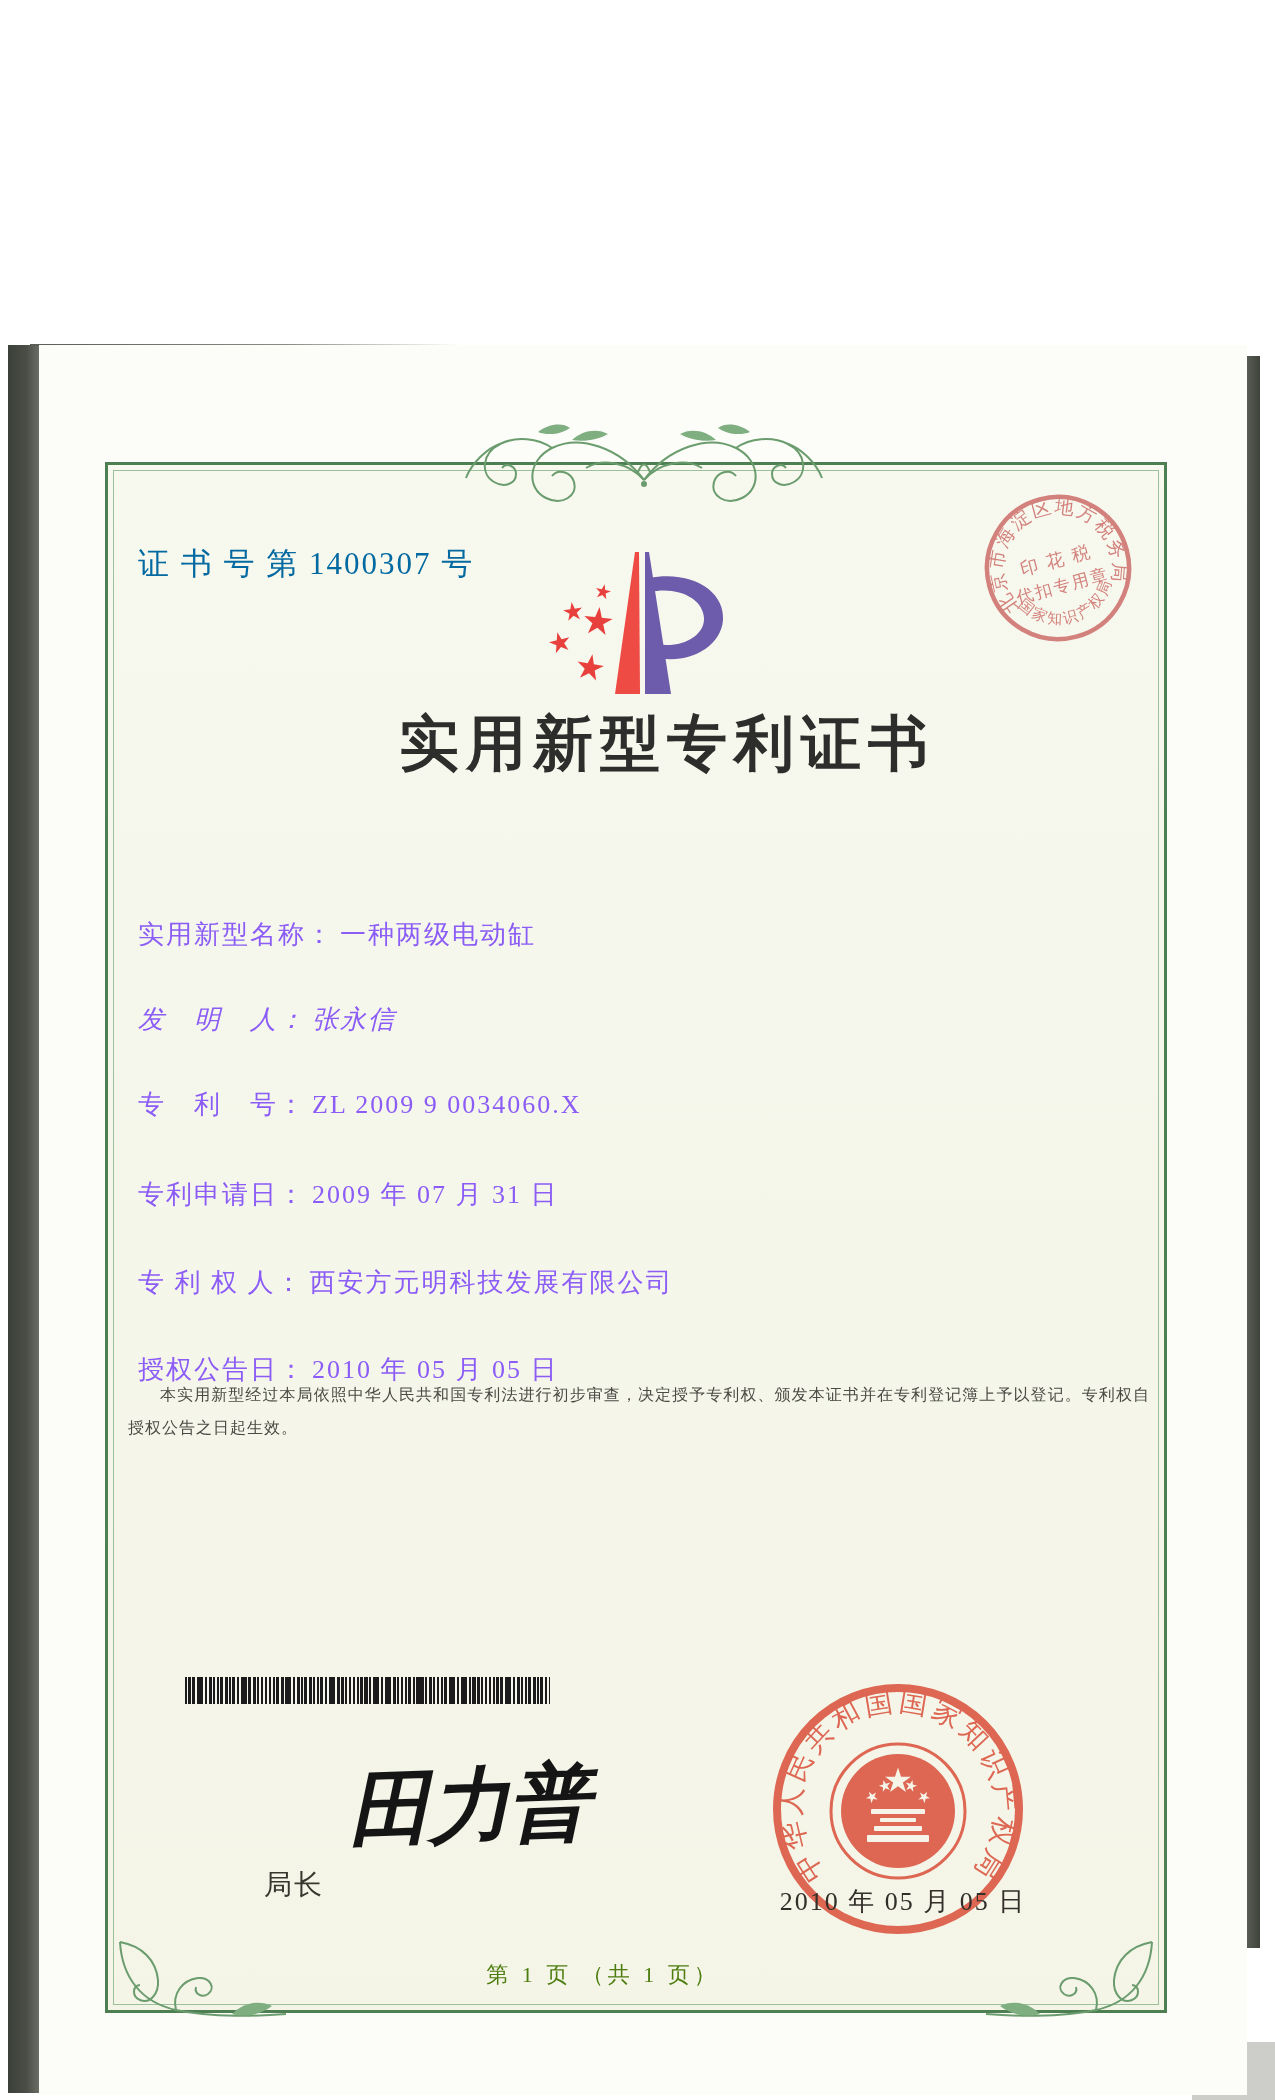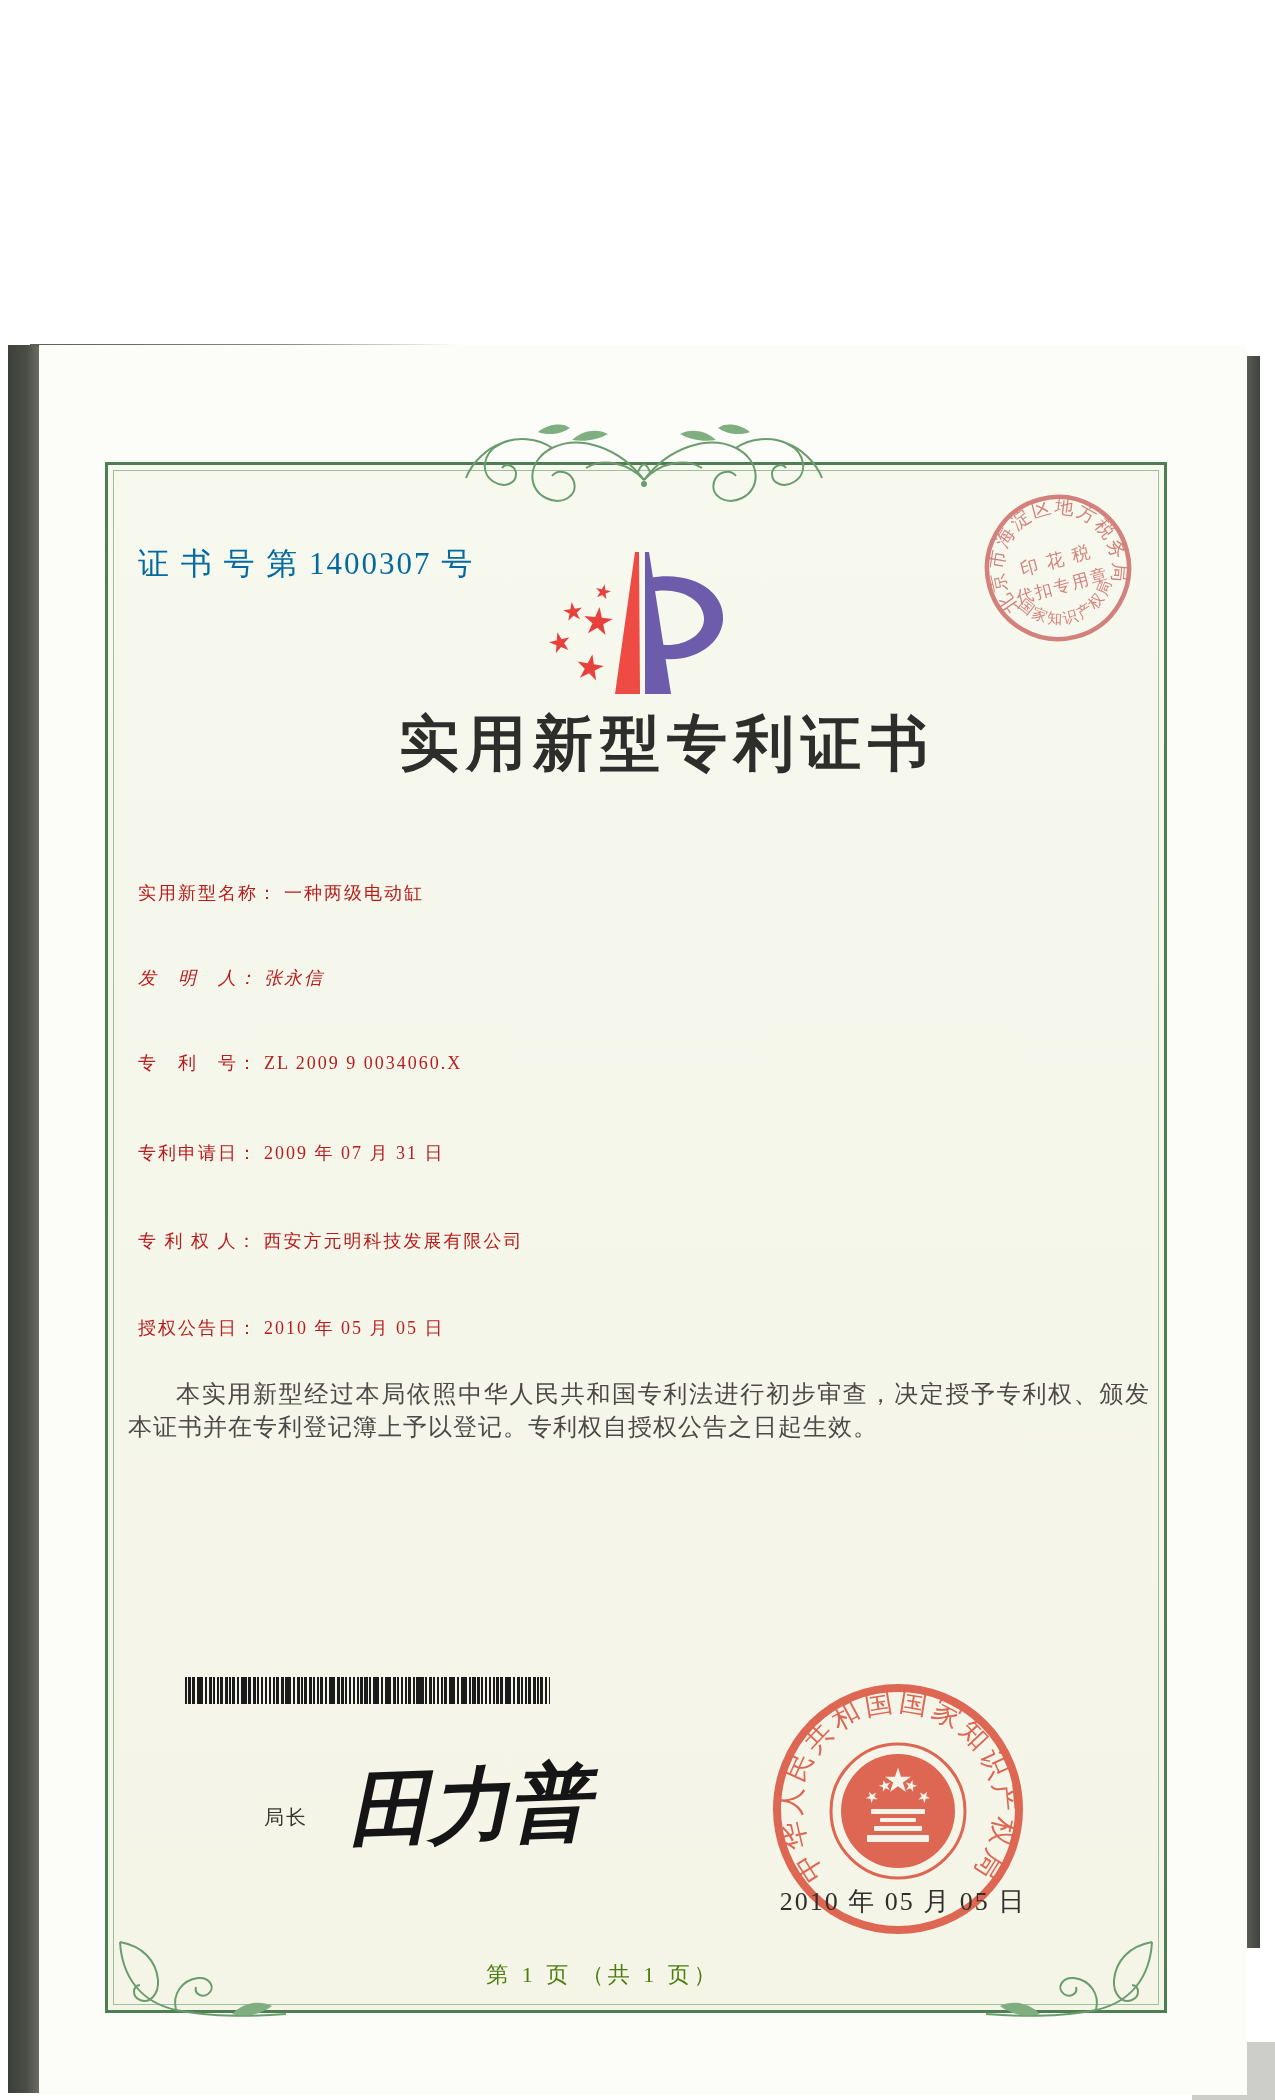--- a/index.html
+++ b/index.html
@@ -29,38 +29,38 @@
   .flourish{width:180px;height:92px;z-index:3;}
   .flourish.left{left:112px;top:1936px;}
   .flourish.right{left:980px;top:1936px;transform:scaleX(-1);}
   
   .cert-no{left:138px;top:543px;font-size:31px;letter-spacing:2px;color:#0369a1;z-index:4;}
   .logo{left:545px;top:548px;width:190px;height:162px;z-index:4;}
   .title{
     left:105px;top:704px;width:1030px;text-align:center;
     font-size:60px;letter-spacing:7px;color:#2d2d2b;font-weight:600;z-index:4;padding-left:47px;
   }
-  .row{left:138px;font-size:18px;letter-spacing:2px;color:#b91c1c;z-index:4;white-space:nowrap;}
+  .row{left:138px;font-size:26px;letter-spacing:2px;color:#8b5cf6;z-index:4;white-space:nowrap;margin-top:36px;}
   .row .val{margin-left:6px;}
   .row1{top:881px;} .row2{top:966px;font-style:italic;} .row3{top:1051px;}
   .row4{top:1141px;text-align:center;} .row5{top:1229px;} .row6{top:1316px;}
   .bodytext{
     left:128px;top:1378px;width:1022px;z-index:4;
-    font-size:24px;line-height:33px;letter-spacing:1px;color:#4b4a44;text-align:justify;
+    font-size:16px;line-height:33px;letter-spacing:1px;color:#4b4a44;text-align:justify;
   }
   .bodytext p{margin:0;text-indent:2em;}
   .barcode{
     left:185px;top:1677px;width:365px;height:27px;z-index:4;
     background:
       repeating-linear-gradient(90deg,#1b1b1b 0 2px,rgba(0,0,0,0) 2px 4px),
       repeating-linear-gradient(90deg,#1b1b1b 0 1px,rgba(0,0,0,0) 1px 7px),
       repeating-linear-gradient(90deg,rgba(0,0,0,0) 0 3px,#1b1b1b 3px 5px,rgba(0,0,0,0) 5px 11px);
     background-color:#f6f6ec;
   }
-  .director-label{left:264px;top:1804px;font-size:20px;letter-spacing:2px;color:#38372f;z-index:4;}
+  .director-label{left:264px;top:1866px;font-size:28px;letter-spacing:2px;color:#38372f;z-index:4;}
   .signature{
     left:348px;top:1752px;font-size:82px;font-weight:bold;letter-spacing:-2px;
     color:#151515;transform:rotate(-2deg);z-index:4;font-style:italic;
   }
   .seal{left:769px;top:1680px;width:258px;height:258px;z-index:5;opacity:0.92;}
   .seal-date{
     left:778px;top:1884px;width:250px;text-align:center;
     font-size:26px;letter-spacing:2px;color:#322e29;z-index:6;
   }
   .tax-stamp{left:984px;top:494px;width:148px;height:148px;z-index:5;opacity:0.9;}

